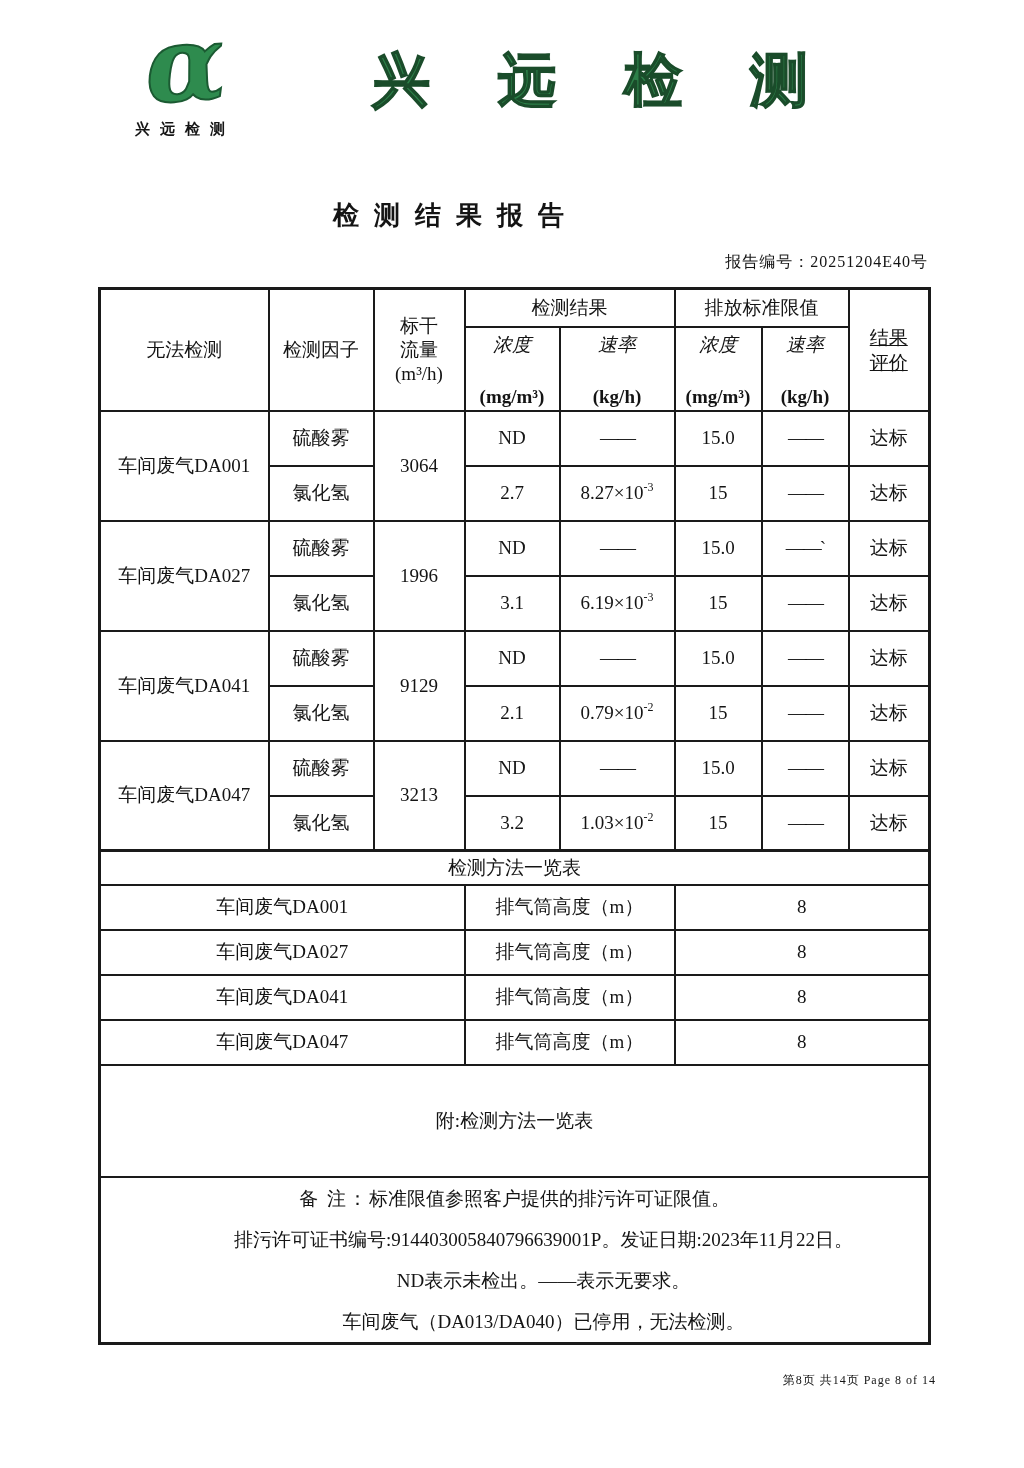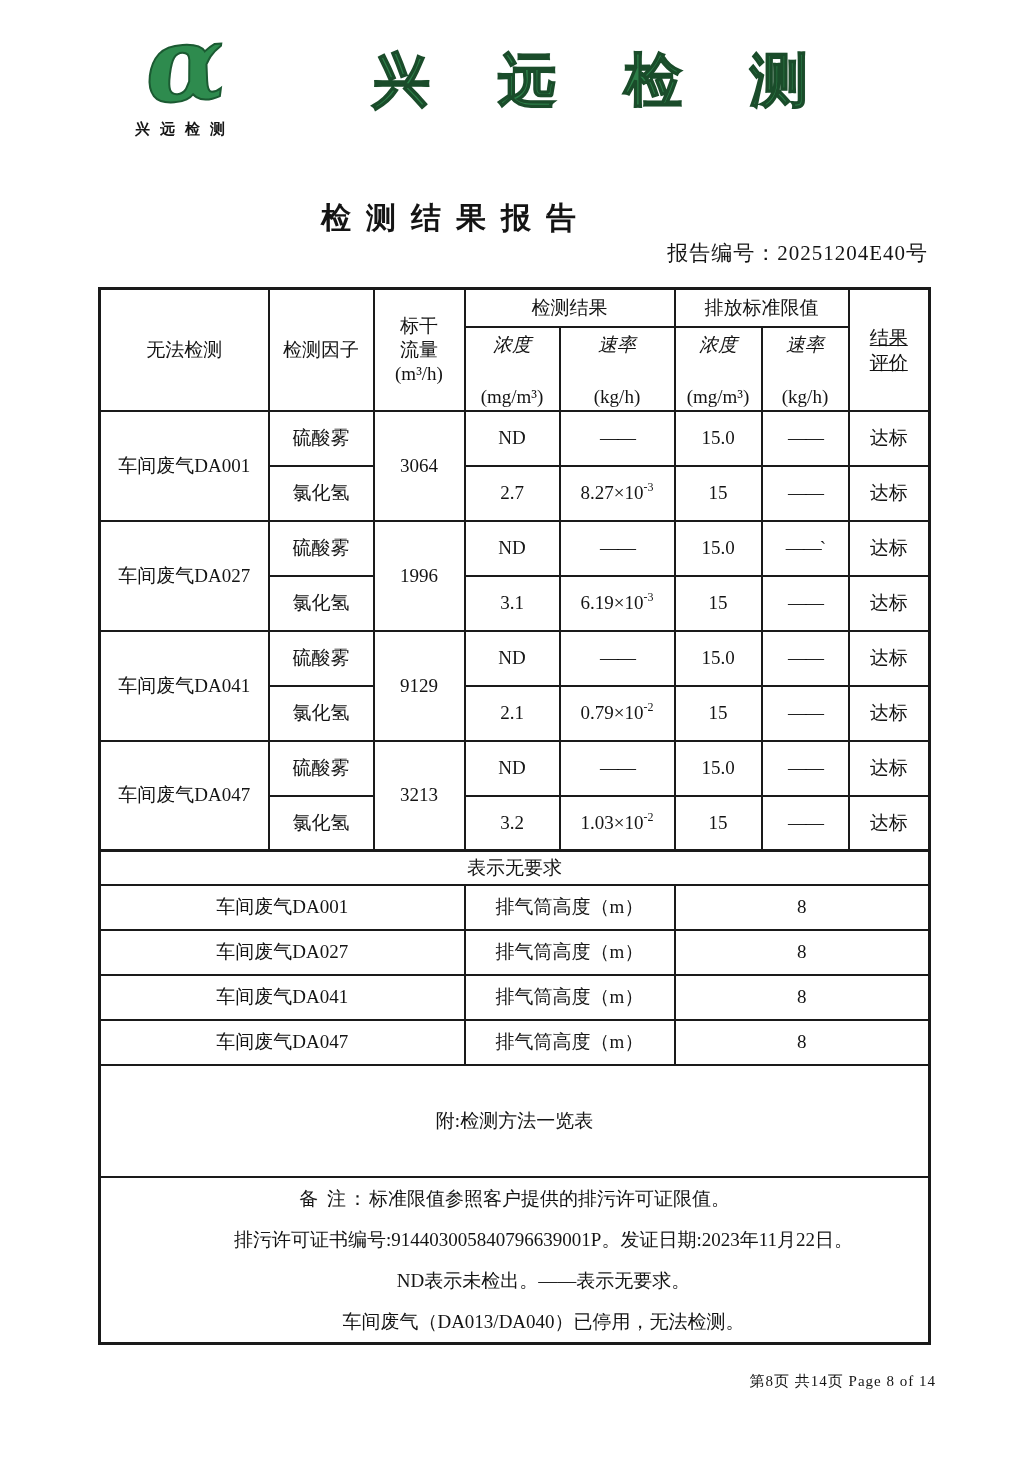--- a/index.html
+++ b/index.html
@@ -36,26 +36,26 @@
     letter-spacing:68px; white-space:nowrap;
     color:#2d8049;
     -webkit-text-stroke:1.5px #1a4c2a;
     text-shadow:0 0 1px #1a4c2a;
   }
 
   
   .doc-title {
     position:absolute; top:198px; left:0; width:912px;
     text-align:center;
-    font-size:30px; font-weight:bold; letter-spacing:15px;
+    font-size:26px; font-weight:bold; letter-spacing:15px;
     color:#141414;
   }
   .report-no {
-    position:absolute; top:239px; right:96px;
-    font-size:21px; letter-spacing:1px; color:#141414;
+    position:absolute; top:252px; right:96px;
+    font-size:16px; letter-spacing:1px; color:#141414;
   }
 
   
   table.report {
     position:absolute; left:98px; top:287px;
     width:830px; border-collapse:collapse; table-layout:fixed;
     border:3px solid #1a1a1a;
   }
   table.report td {
     border:2px solid #1a1a1a;
@@ -67,21 +67,21 @@
   tr.hr2 { height:75px; }
   tr.dr  { height:55px; }
   tr.pt  { height:34px; }
   tr.pr  { height:45px; }
   tr.attach-row  { height:112px; }
   tr.remarks-row { height:152px; }
 
   tr.pt td { border-top:3px solid #1a1a1a; font-weight:normal; }
 
   .subhead .lab  { line-height:26px; margin-top:4px;font-style:italic; }
-  .subhead .unit { line-height:26px; margin-top:26px; }
+  .subhead .unit { line-height:26px; margin-top:26px;font-weight:bold; }
   .flowhead div  { line-height:24px; }
   .twoline div   { line-height:25px;text-decoration:underline; }
 
   td sup { font-size:12px; position:relative; top:-1px; letter-spacing:0; }
   .dash { letter-spacing:-2px; }
 
   td.attach-cell {
     vertical-align:bottom; text-align:left;
     padding:0 0 1px 3px; font-size:20px;
   }
@@ -89,21 +89,21 @@
     vertical-align:top; text-align:left;
     padding:6px 6px 0 10px; font-size:20px;
   }
   .remark-line { line-height:41px; white-space:nowrap; }
   .remark-label { letter-spacing:2px;text-align:center; }
   .remark-indent { margin-left:58px; }
 
   
   .page-footer {
     position:absolute; top:1372px; right:88px;
-    font-size:15px; letter-spacing:1px; color:#141414;text-align:right;
+    font-size:12px; letter-spacing:1px; color:#141414;text-align:right;
   }
 </style>
 </head>
 <body>
 
 <div class="logo">
   <div class="logo-alpha">α</div>
   <div class="logo-caption">兴远检测</div>
 </div>
 
@@ -231,21 +231,21 @@
   <tr class="dr">
     <td>氯化氢</td>
     <td>3.2</td>
     <td><span>1.03×10</span><sup>-2</sup></td>
     <td>15</td>
     <td class="dash">——</td>
     <td>达标</td>
   </tr>
 
   <tr class="pt">
-    <td colspan="8">表示无要求</td>
+    <td colspan="8">检测方法一览表</td>
   </tr>
   <tr class="pr">
     <td colspan="3">车间废气DA001</td>
     <td colspan="2">排气筒高度（m）</td>
     <td colspan="3">8</td>
   </tr>
   <tr class="pr">
     <td colspan="3">车间废气DA027</td>
     <td colspan="2">排气筒高度（m）</td>
     <td colspan="3">8</td>

